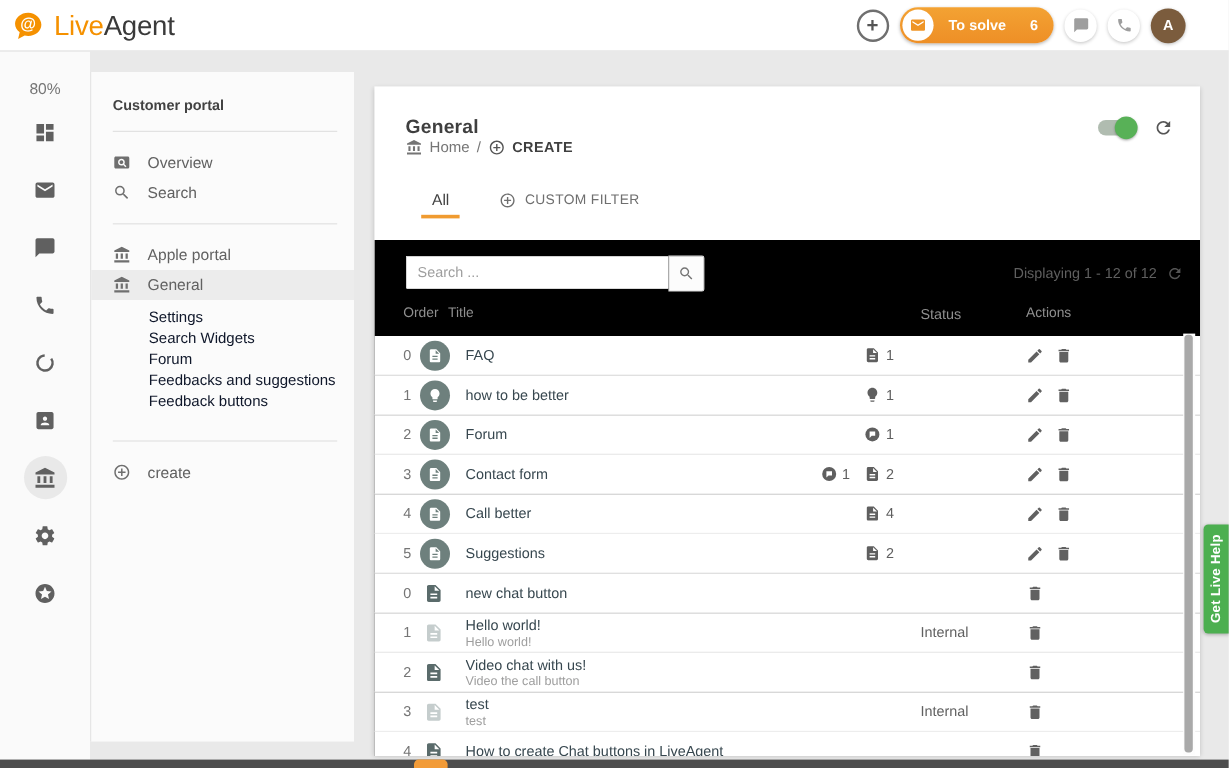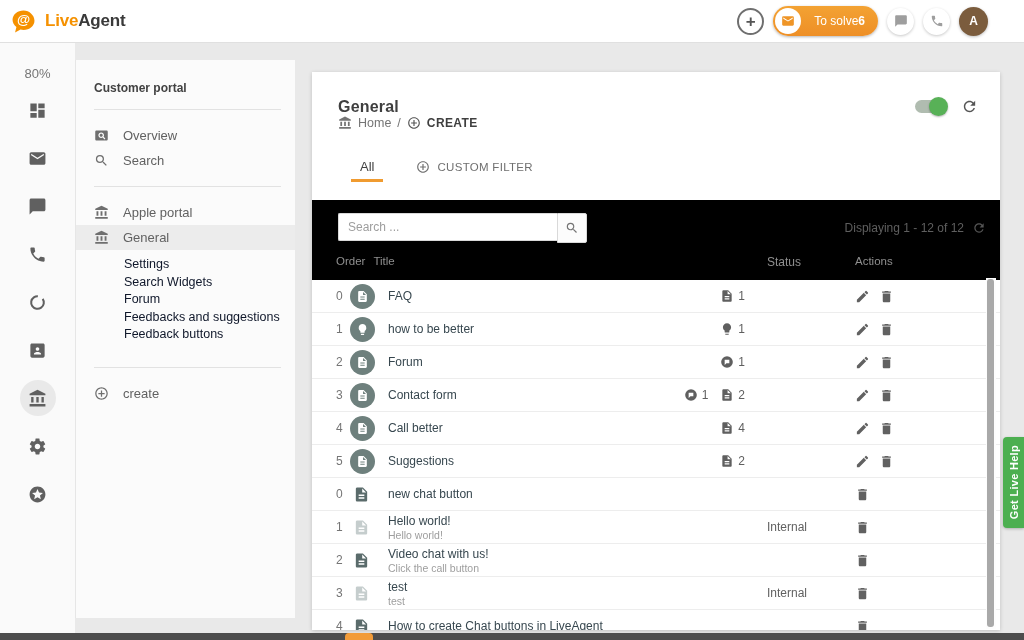--- a/index.html
+++ b/index.html
@@ -4,30 +4,30 @@
 <style>
   html,body{margin:0;padding:0}
   body{width:1024px;height:640px;overflow:hidden;position:relative;background:#e9e9e9;
        font-family:"Liberation Sans",sans-serif;-webkit-font-smoothing:antialiased;color:#424242}
   svg{display:block}
   
   .topbar{position:absolute;top:0;left:0;right:0;height:42px;background:#fff;border-bottom:1px solid #e0e0e0;
           display:flex;align-items:center;z-index:9}
   .logo{display:flex;align-items:center;gap:7px;margin-left:9px}
   .logo-bubble{width:29px;height:27px}
-  .logo-text{font-size:17px;font-weight:bold;letter-spacing:-.2px}
+  .logo-text{font-size:23px;font-weight:normal;letter-spacing:-.2px}
   .logo-live{color:#f59100}.logo-agent{color:#3a3a3a}
   .topbar-right{margin-left:auto;display:flex;align-items:center;gap:9px;margin-right:36px}
   .circle-btn{width:27px;height:27px;border-radius:50%;background:#fff;box-shadow:0 1px 3px rgba(0,0,0,.22);
               display:flex;align-items:center;justify-content:center;color:#9e9e9e;cursor:pointer}
   .plus-btn{box-shadow:none;border:2px solid #6f6f6f;width:23px;height:23px;color:#555;font-size:17px;font-weight:bold;line-height:1}
   .pill{height:30px;border-radius:16px;background:linear-gradient(#f3a233,#ee8f26);display:flex;align-items:center;
         box-shadow:0 1px 3px rgba(0,0,0,.3);padding-right:13px;cursor:pointer}
   .pill-ico{width:26px;height:26px;background:#fff;border-radius:50%;margin:2px;display:flex;align-items:center;justify-content:center;color:#ef9527}
-  .pill-label{color:#fff;font-weight:normal;font-size:12px;margin:0 0 0 11px}
+  .pill-label{color:#fff;font-weight:bold;font-size:12px;margin:0 20px 0 11px}
   .pill-count{color:#fff;font-weight:bold;font-size:12px}
   .avatar{width:29px;height:29px;border-radius:50%;background:#7b5c3d;color:#fff;font-size:12px;font-weight:bold;
           display:flex;align-items:center;justify-content:center;box-shadow:0 1px 3px rgba(0,0,0,.25);cursor:pointer}
   
   .rail{position:absolute;top:42px;left:0;width:75px;bottom:7px;background:#fafafa;display:flex;flex-direction:column;align-items:center}
   .rail-usage{font-size:13px;color:#757575;margin-top:24px;height:14px}
   .rail-icon{width:36px;height:36px;border-radius:50%;display:flex;align-items:center;justify-content:center;
              color:#606060;margin-top:12px;cursor:pointer}
   .rail-icon:first-of-type{margin-top:30px}
   .rail-icon.active{background:#e9e9e9}
@@ -578,21 +578,21 @@
       <div class="c-order">2</div>
       <div class="c-icon">
           <span class="doc-glyph">
             <svg viewBox="0 0 24 24" fill="currentColor">
               <path d="M14 2H6c-1.1 0-1.99.9-1.99 2L4 20c0 1.1.89 2 1.99 2H18c1.1 0 2-.9 2-2V8l-6-6zm2 16H8v-2h8v2zm0-4H8v-2h8v2zm-3-5V3.5L18.5 9H13z"></path>
             </svg>
           </span>
         </div>
       <div class="c-title">
         <div class="t-main">Video chat with us!</div>
-        <div class="t-sub">Click the call button</div>
+        <div class="t-sub">Video the call button</div>
       </div>
       <div class="c-badges"></div>
       <div class="c-status"></div>
       <div class="c-actions">
         <span class="act-ico">
             <svg viewBox="0 0 24 24" fill="currentColor">
               <path d="M6 19c0 1.1.9 2 2 2h8c1.1 0 2-.9 2-2V7H6v12zM19 4h-3.5l-1-1h-5l-1 1H5v2h14V4z"></path>
             </svg>
           </span>
       </div>

